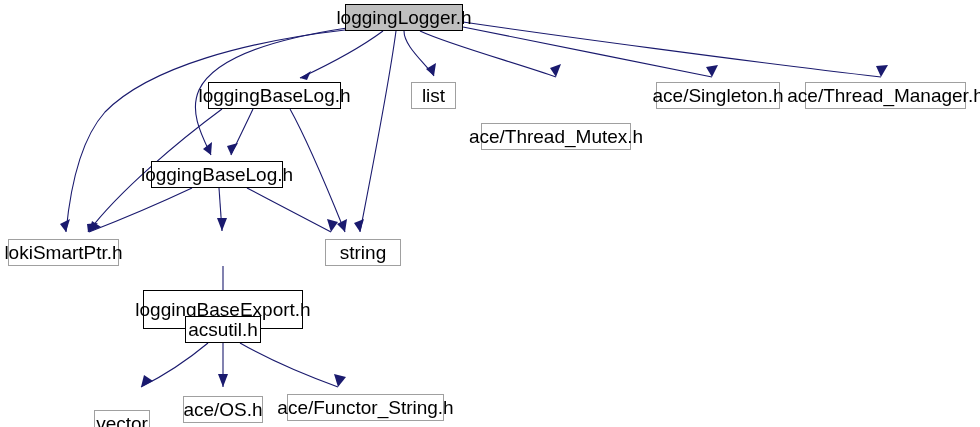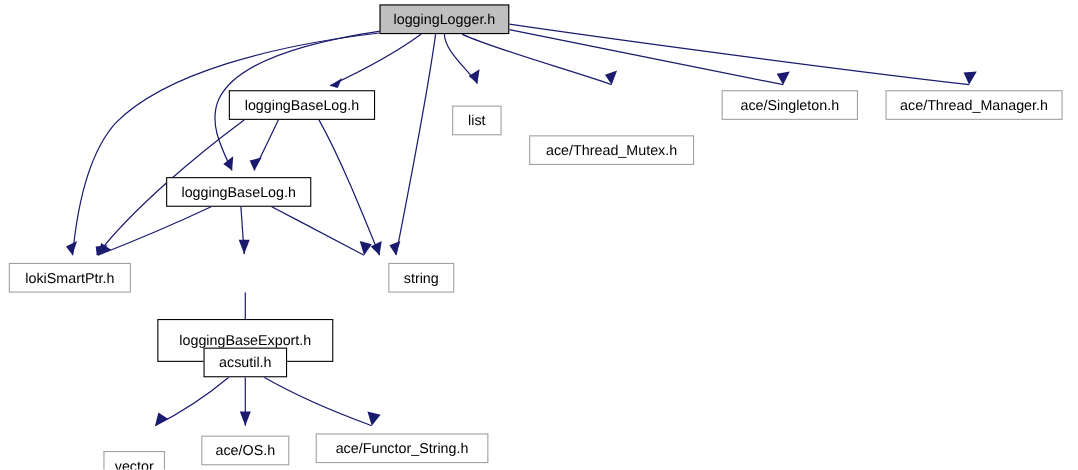--- a/index.html
+++ b/index.html
@@ -23,21 +23,21 @@
     height: 427px;
   }
   .node-box {
     position: absolute;
     box-sizing: border-box;
     display: flex;
     align-items: center;
     justify-content: center;
     background: #ffffff;
     border: 1px solid #a0a0a0;
-    font-size: 13px;
+    font-size: 19px;
     line-height: 1;
     color: #000000;
     white-space: nowrap;
     letter-spacing: 0px;
   }
   .node-box.documented {
     border: 1px solid #000000;
   }
   .node-box.root {
     background: #bfbfbf;
@@ -138,42 +138,42 @@
       </g>
     </svg>
 
   <div id="nodes-layer">
       <div class="node-box root" style="left: 345px; top: 4px; width: 118px; height: 27px;">
         <span class="node-label">loggingLogger.h</span>
       </div>
       <div class="node-box documented" style="left: 208px; top: 82px; width: 133px; height: 27px;">
         <span class="node-label">loggingBaseLog.h</span>
       </div>
-      <div class="node-box " style="left: 411px; top: 96px; width: 45px; height: 27px;">
+      <div class="node-box " style="left: 411px; top: 82px; width: 45px; height: 27px;">
         <span class="node-label">list</span>
       </div>
       <div class="node-box " style="left: 481px; top: 82px; width: 150px; height: 27px; margin-top: 41px;">
         <span class="node-label">ace/Thread_Mutex.h</span>
       </div>
       <div class="node-box " style="left: 656px; top: 82px; width: 124px; height: 27px; text-align: right;">
         <span class="node-label">ace/Singleton.h</span>
       </div>
       <div class="node-box " style="left: 805px; top: 82px; width: 161px; height: 27px;">
         <span class="node-label">ace/Thread_Manager.h</span>
       </div>
       <div class="node-box documented" style="left: 151px; top: 161px; width: 132px; height: 27px;">
         <span class="node-label">loggingBaseLog.h</span>
       </div>
       <div class="node-box " style="left: 8px; top: 239px; width: 111px; height: 27px;">
         <span class="node-label">lokiSmartPtr.h</span>
       </div>
       <div class="node-box documented" style="left: 143px; top: 250px; width: 160px; height: 39px; margin-top: 40px;">
         <span class="node-label">loggingBaseExport.h</span>
       </div>
-      <div class="node-box " style="left: 325px; top: 239px; width: 60px; height: 27px; margin-left: 28px;">
+      <div class="node-box " style="left: 325px; top: 239px; width: 76px; height: 27px;">
         <span class="node-label">string</span>
       </div>
       <div class="node-box documented" style="left: 185px; top: 316px; width: 76px; height: 27px;">
         <span class="node-label">acsutil.h</span>
       </div>
       <div class="node-box " style="left: 94px; top: 410px; width: 56px; height: 27px;">
         <span class="node-label">vector</span>
       </div>
       <div class="node-box " style="left: 183px; top: 396px; width: 80px; height: 27px;">
         <span class="node-label">ace/OS.h</span>

